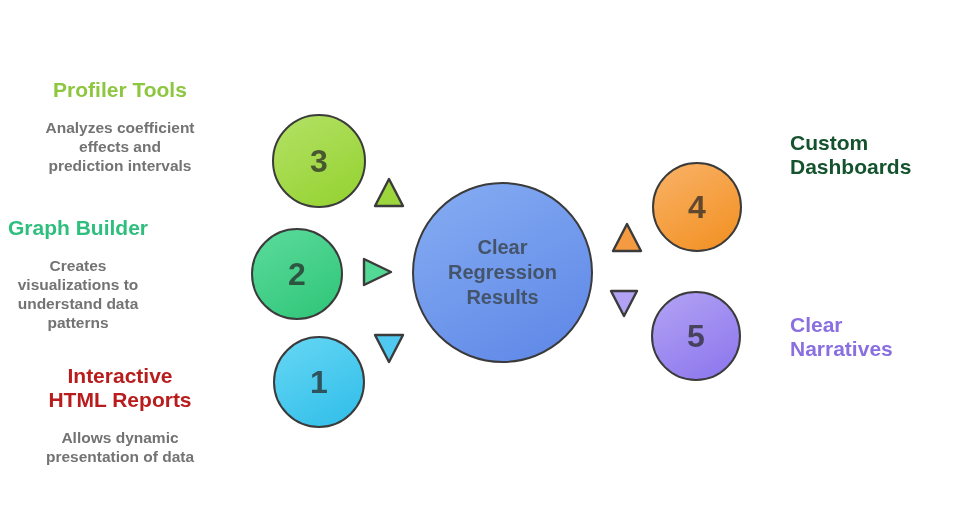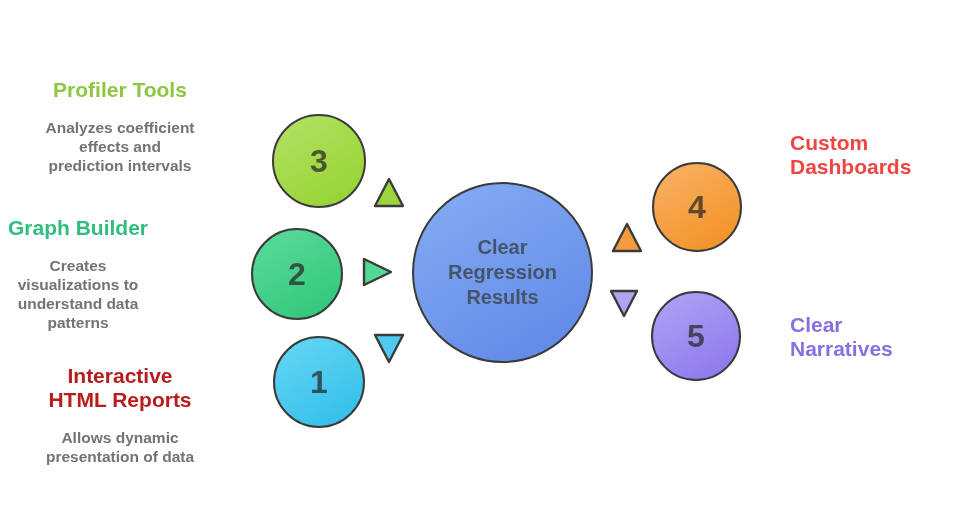--- a/index.html
+++ b/index.html
@@ -66,21 +66,21 @@
 
   #blk-profiler    { right: 750px; top: 78px;  width: 220px; }
   #blk-graph       { right: 792px; top: 216px; width: 220px; }
   #blk-interactive { right: 750px; top: 364px; width: 220px; }
   #blk-custom      { left: 790px;  top: 131px; width: 185px; }
   #blk-narratives  { left: 790px;  top: 313px; width: 185px; }
 
   .h-cyan   { color: #b91c1c; }
   .h-green  { color: #2ebe7e; }
   .h-lime   { color: #8dc63f; }
-  .h-orange { color: #ef4444; }
+  .h-orange { color: #14532d; }
   .h-purple { color: #8a6fe0; }
 
   
   .tri { position: absolute; }
   .tri polygon { stroke: #3b3b3b; stroke-width: 2.4; stroke-linejoin: round; }
   .tri-lime polygon   { fill: #9cd53c; }
   .tri-green polygon  { fill: #52d995; }
   .tri-cyan polygon   { fill: #4fc9f0; }
   .tri-orange polygon { fill: #f49b41; }
   .tri-purple polygon { fill: #b2a2f3; }

